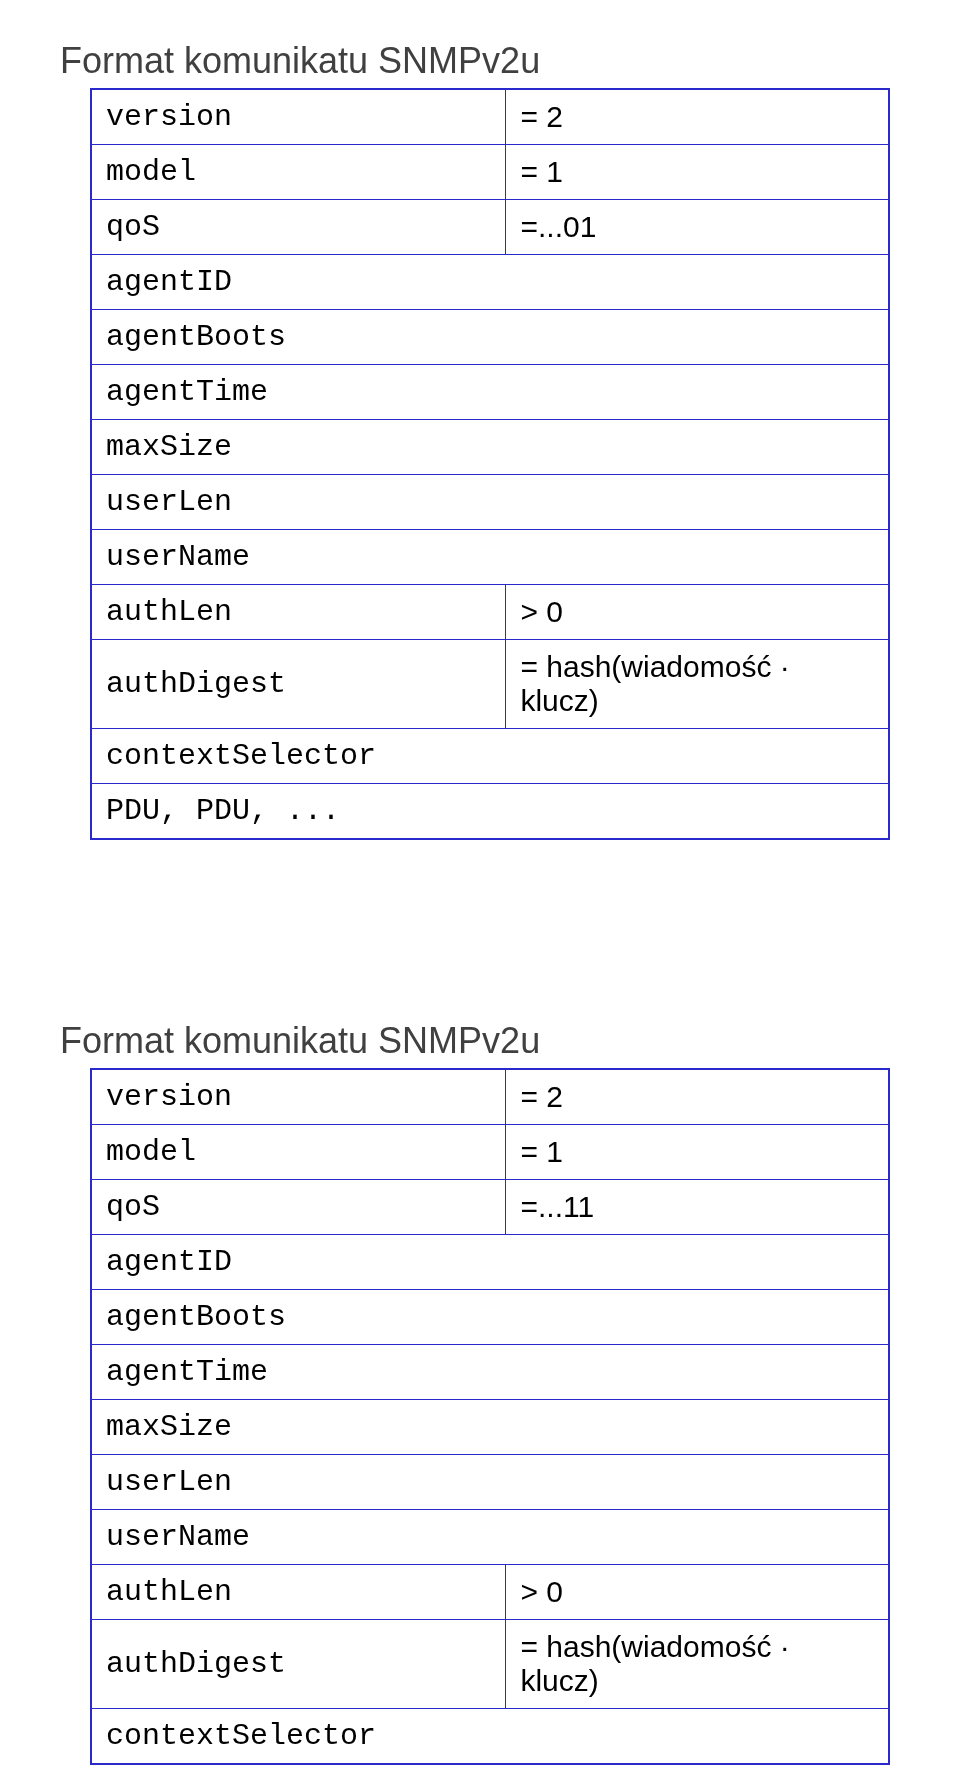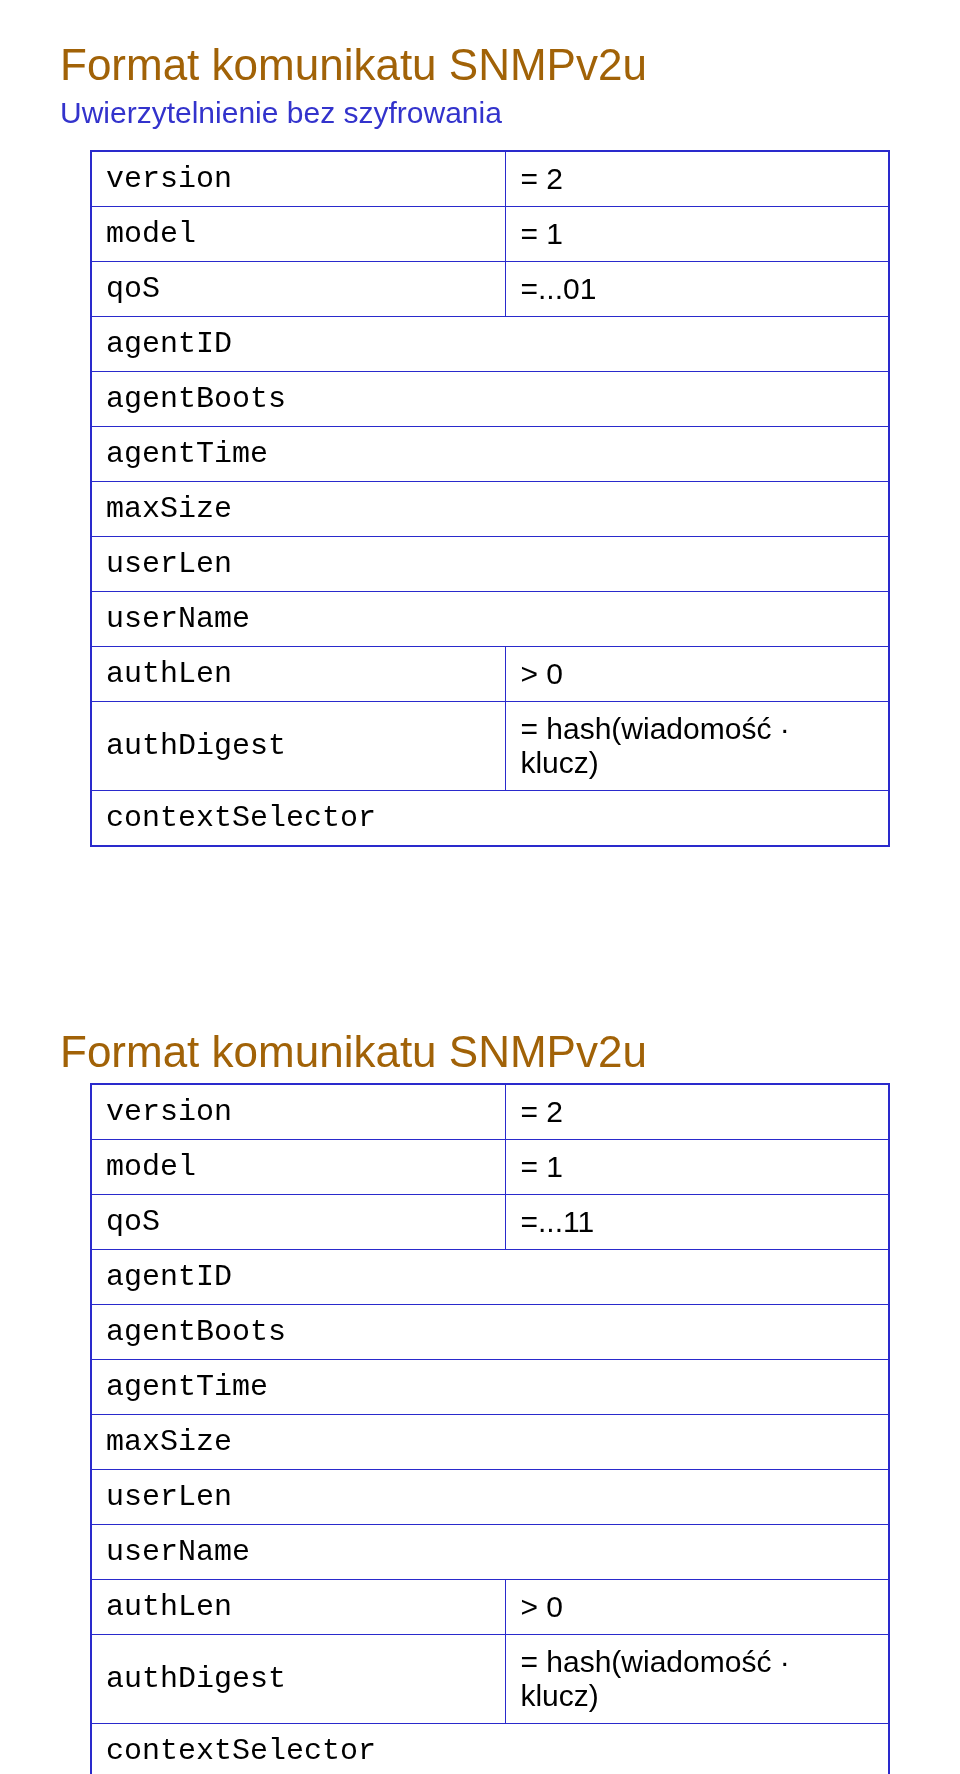--- a/index.html
+++ b/index.html
@@ -7,22 +7,22 @@
     width: 960px;
     height: 1774px;
     background: #ffffff;
     font-family: Arial, Helvetica, sans-serif;
     padding: 40px 60px;
   }
   .slide {
     margin-bottom: 180px;
   }
   .title {
-    font-size: 44px;
-    color: #a16207;
+    font-size: 36px;
+    color: #404040;
     font-weight: 400;
     margin-bottom: 6px;
   }
   .subtitle {
     font-size: 30px;
     color: #3333cc;
     font-weight: 400;
     margin-bottom: 20px;
   }
   .pdu-table {
@@ -45,21 +45,20 @@
   .pdu-table td.val {
     font-family: Arial, Helvetica, sans-serif;
     width: 48%;
   }
 </style>
 </head>
 <body>
 
 <div class="slide">
   <div class="title">Format komunikatu SNMPv2u</div>
-  <div class="subtitle">Uwierzytelnienie bez szyfrowania</div>
   <table class="pdu-table">
     <tbody>
         <tr>
           <td class="name">version</td>
           <td class="val">= 2</td>
         </tr>
     <tr>
           <td class="name">model</td>
           <td class="val">= 1</td>
         </tr>
@@ -88,20 +87,23 @@
     <tr>
           <td class="name">authLen</td>
           <td class="val">&gt; 0</td>
         </tr>
     <tr>
           <td class="name">authDigest</td>
           <td class="val">= hash(wiadomość · klucz)</td>
         </tr>
     <tr>
           <td class="name" colspan="2">contextSelector</td>
+        </tr>
+    <tr>
+          <td class="name" colspan="2">PDU, PDU, ...</td>
         </tr>
   </tbody>
     </table>
 </div>
 
 <div class="slide">
   <div class="title">Format komunikatu SNMPv2u</div>
   <table class="pdu-table">
     <tbody>
         <tr>

